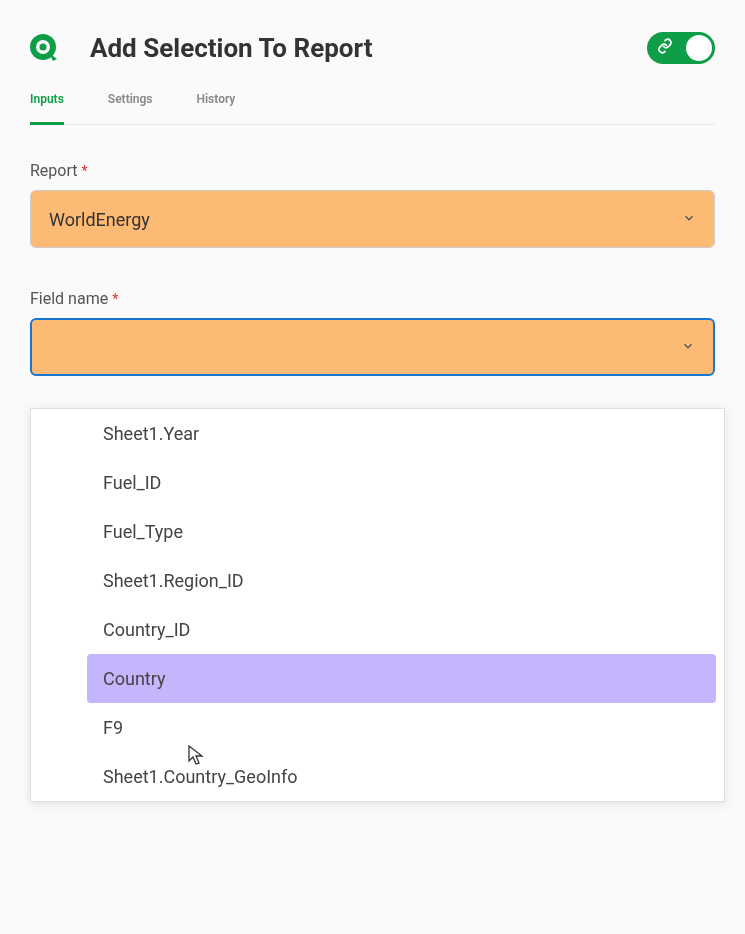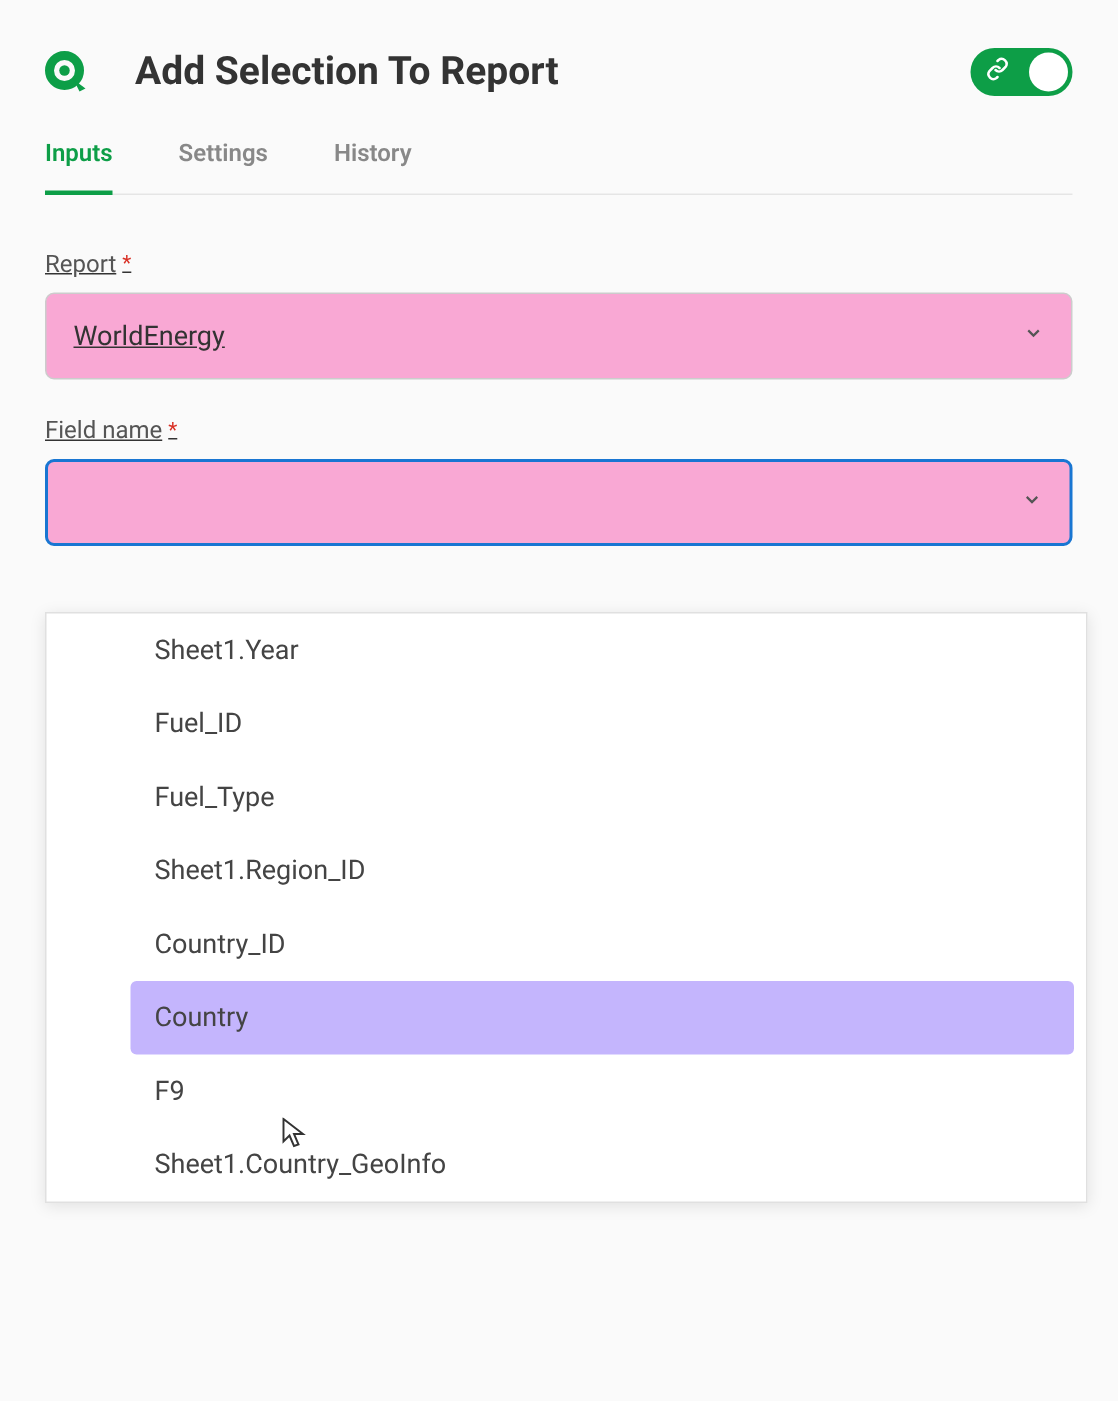--- a/index.html
+++ b/index.html
@@ -58,51 +58,50 @@
     margin-left: auto;
   }
   .tabs {
     display: flex;
     gap: 44px;
     border-bottom: 1px solid #e5e5e5;
     margin-bottom: 36px;
   }
   .tab {
     padding: 0 0 16px 0;
-    font-size: 16px;
+    font-size: 12px;
     font-weight: 600;
     color: #888;
     cursor: pointer;
     border-bottom: 3px solid transparent;
     margin-bottom: -1px;
   }
   .tab.active {
     color: #0d9e47;
     border-bottom-color: #0d9e47;
   }
   .field-group {
-    margin-bottom: 24px;
-    text-decoration: underline;
+    margin-bottom: 41px;
   }
   .field-label {
     font-size: 16px;
     color: #555;
     margin-bottom: 10px;
     display: flex;
     align-items: center;
   }
   .required {
     color: #d93025;
     margin-left: 4px;
     font-size: 14px;
   }
   .select-box {
     width: 100%;
     height: 58px;
-    background: #f9a8d4;
+    background: #fdba74;
     border: 1px solid #ccc;
     border-radius: 6px;
     display: flex;
     align-items: center;
     padding: 0 18px;
     font-size: 18px;
     color: #333;
     justify-content: space-between;
     cursor: pointer;
   }

